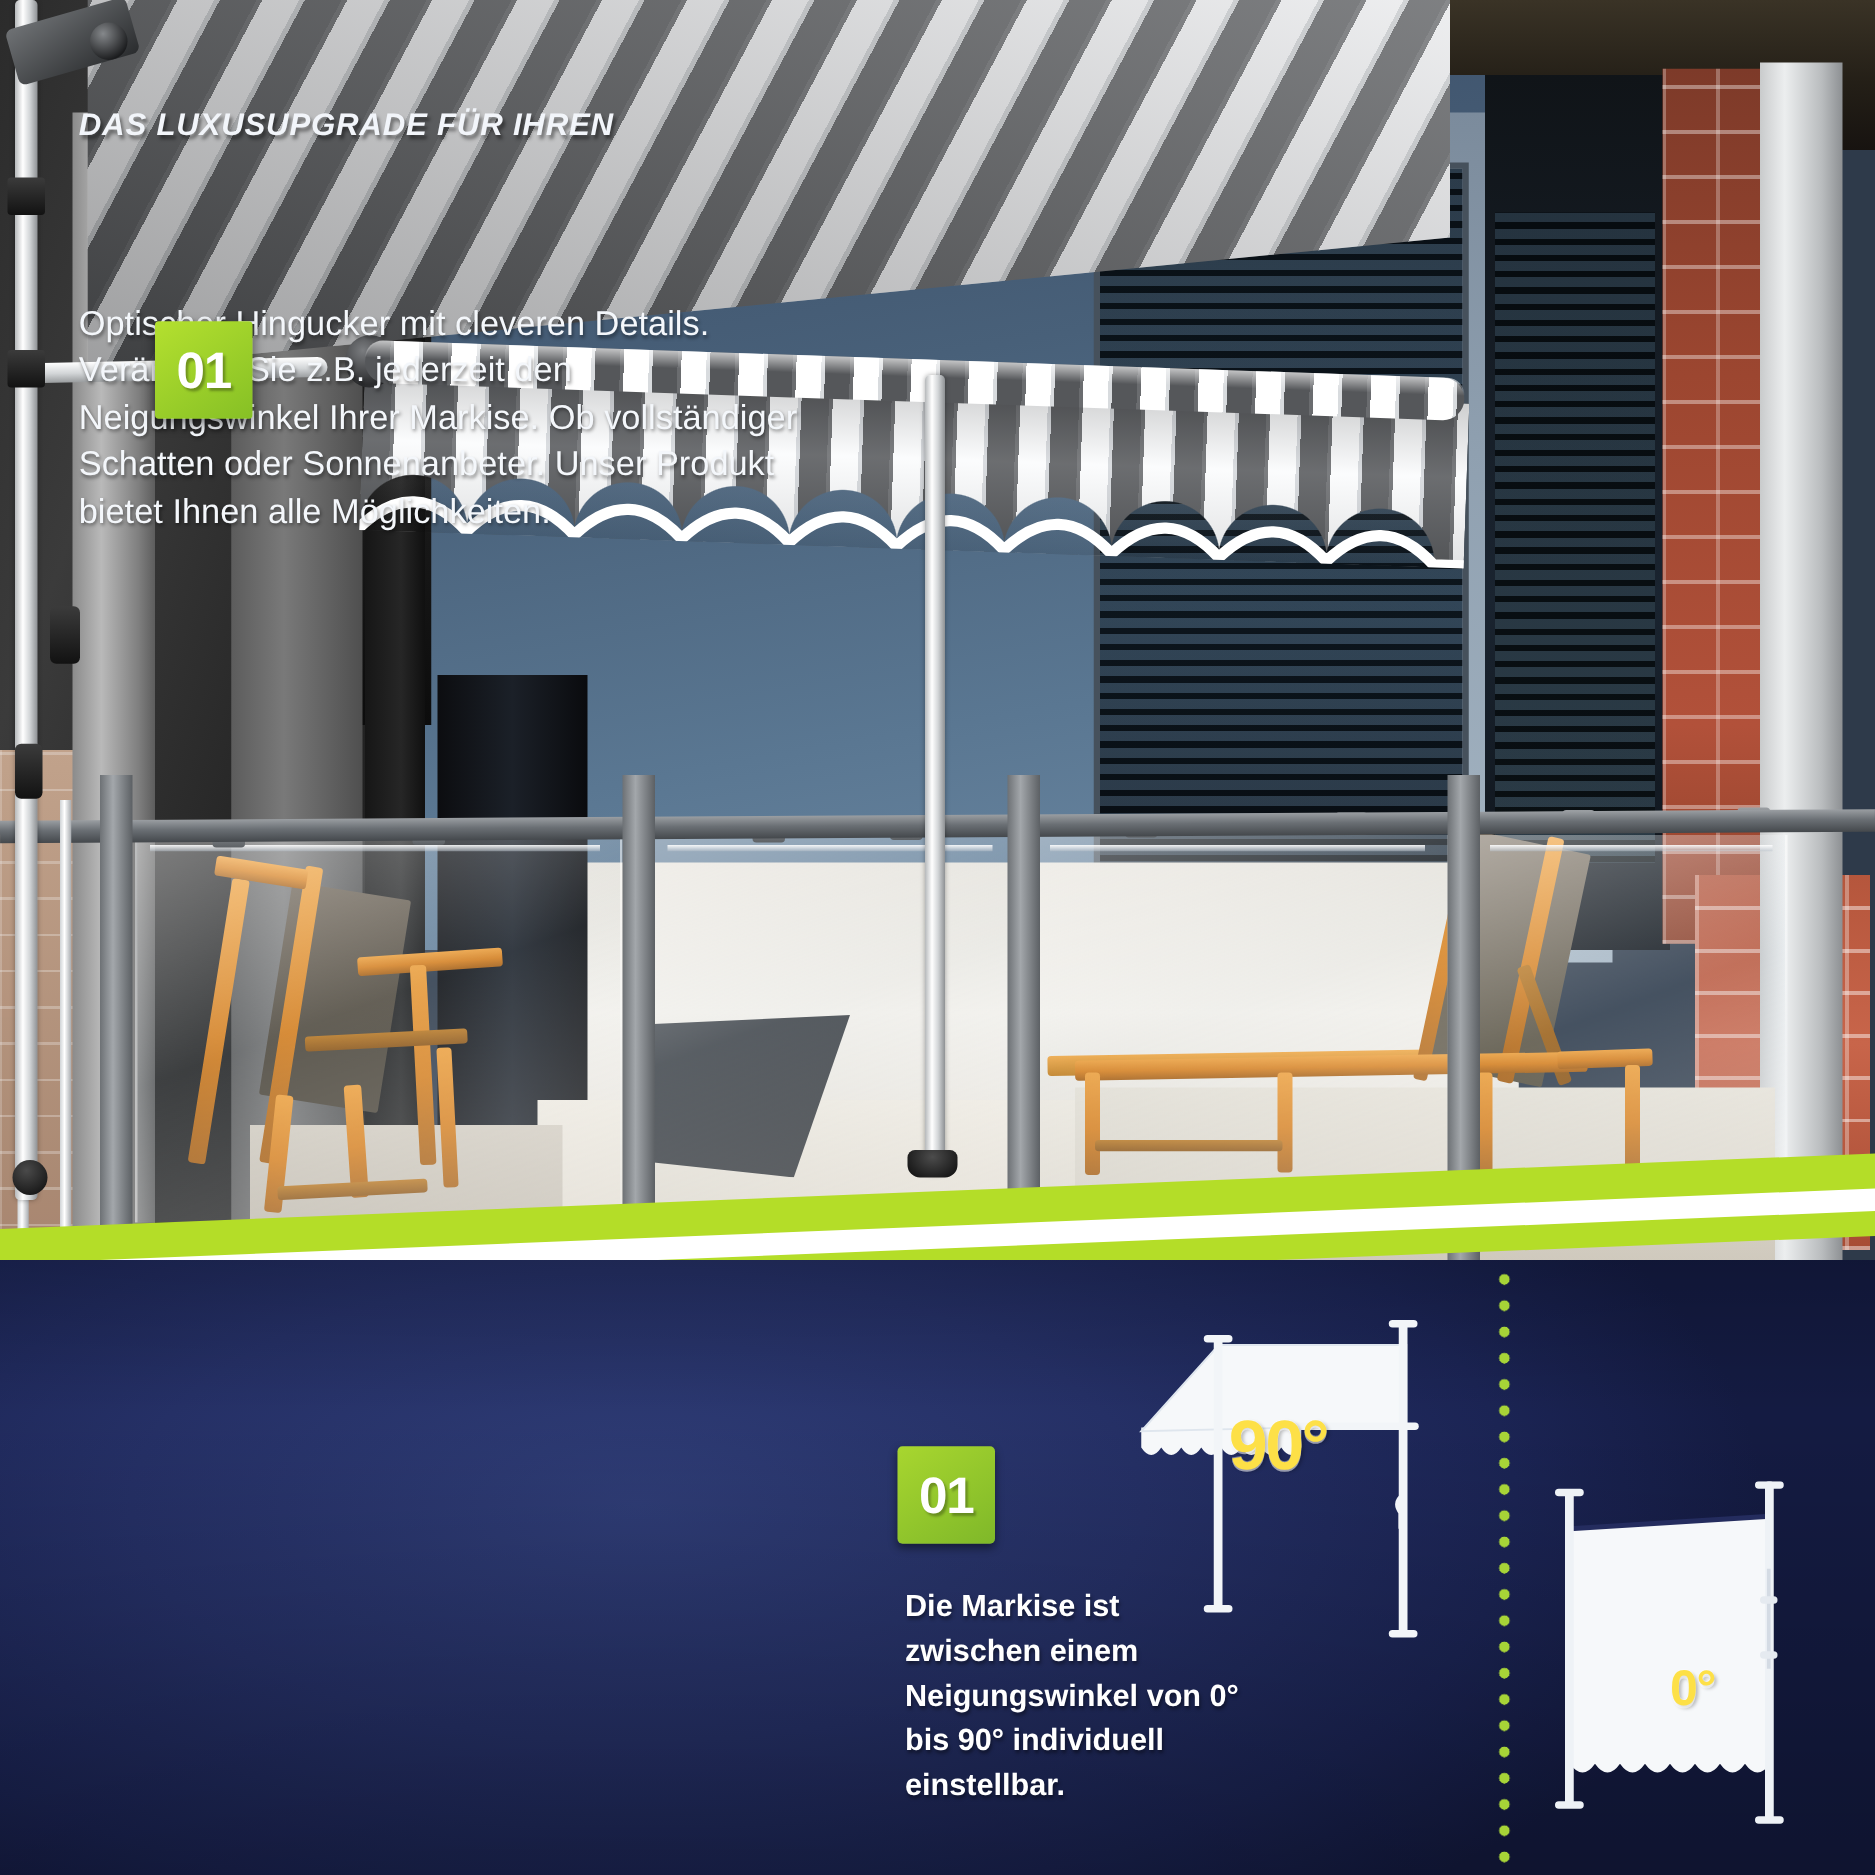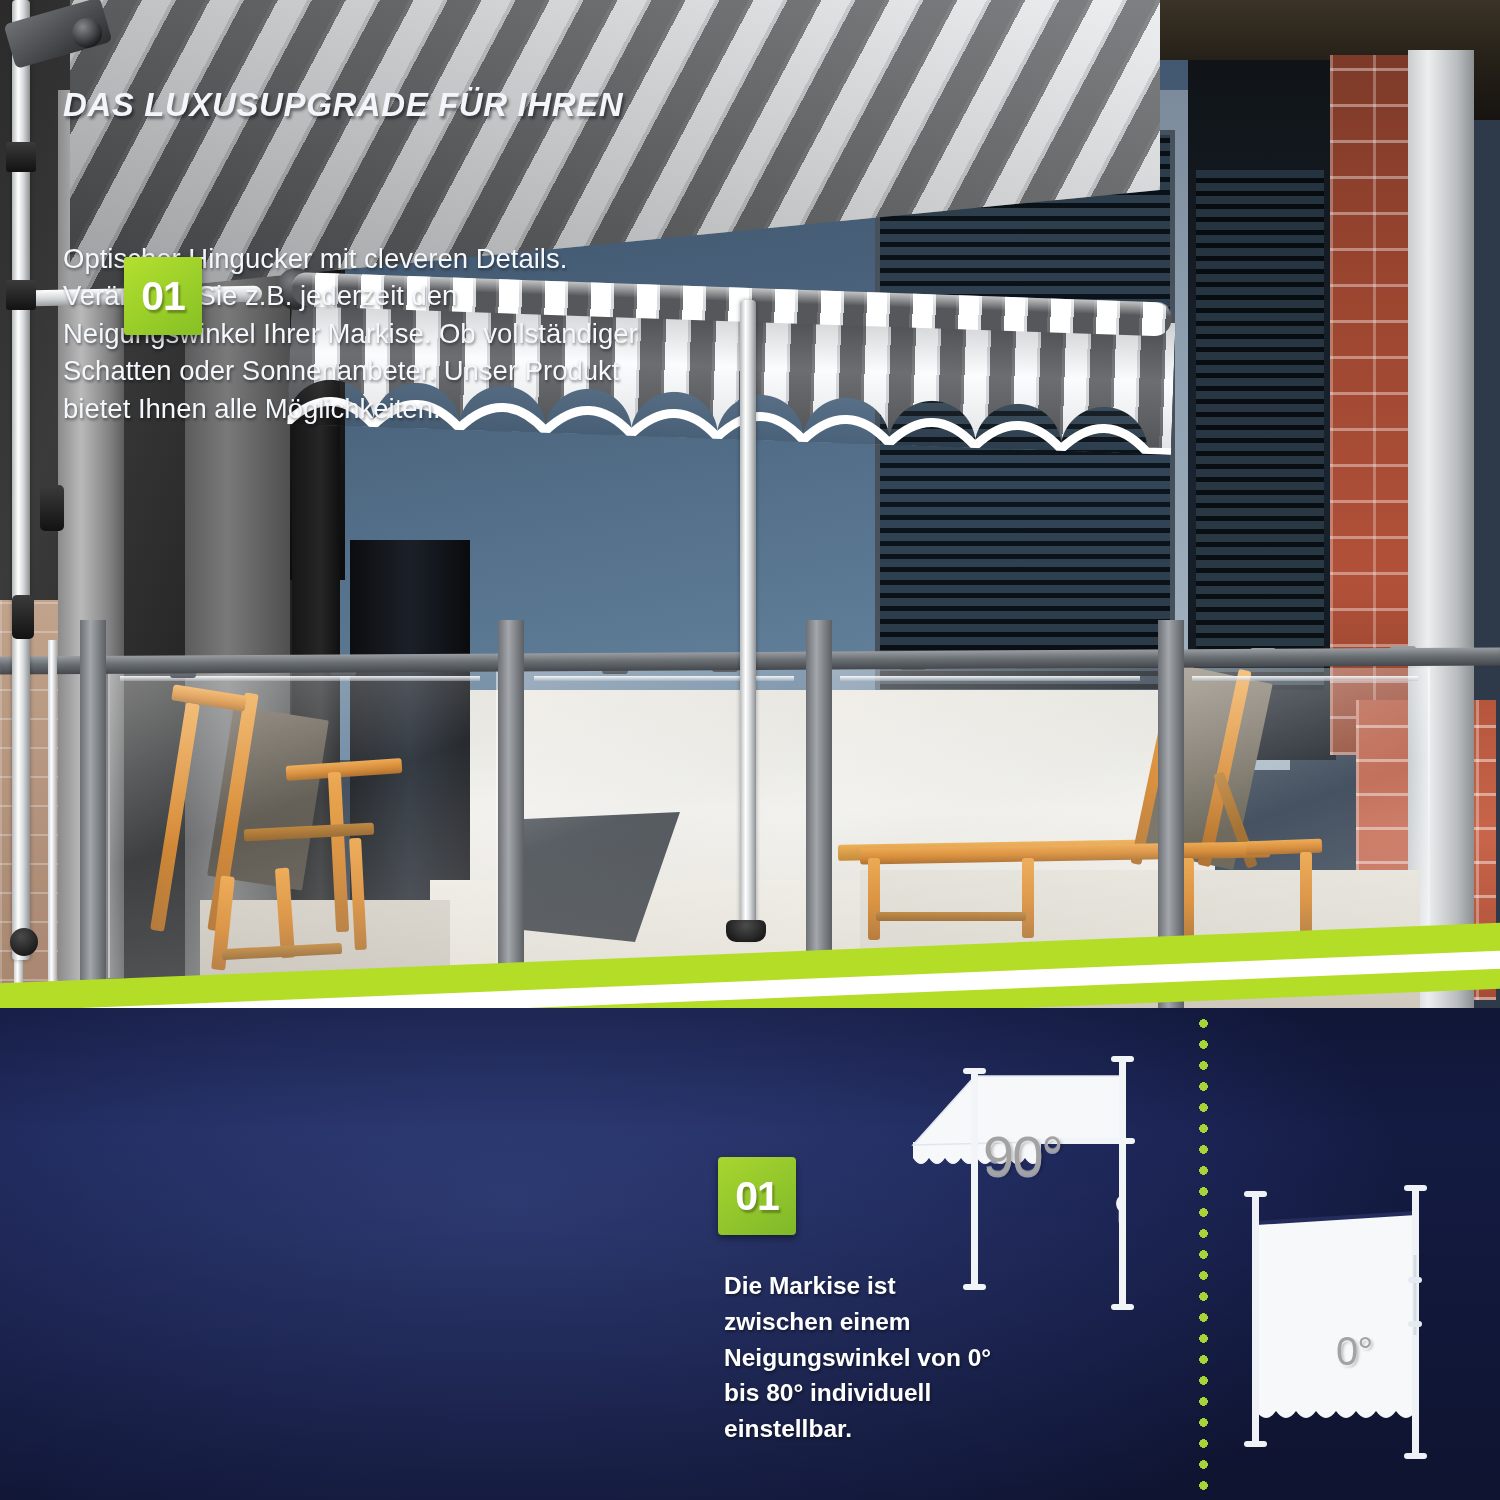--- a/index.html
+++ b/index.html
@@ -316,21 +316,21 @@
       radial-gradient(ellipse 900px 420px at 34% 40%, #2f3d77 0%, #253066 45%, #1b2454 78%, #141b42 100%);
     overflow:hidden;
   }
   #panel::before{
     content:""; position:absolute; inset:0;
     background:linear-gradient(180deg,rgba(0,0,0,.18),rgba(0,0,0,0) 25%,rgba(0,0,0,.28));
   }
 
   .kicker{
     position:absolute; left:63px; top:86px; width:620px;
-    font-size:33px; font-weight:bold; font-style:italic; letter-spacing:.6px;
+    font-size:25px; font-weight:bold; font-style:italic; letter-spacing:.6px;
     color:#f2f5fa; text-shadow:2px 3px 3px rgba(0,0,0,.45);
   }
   .headline{
     position:absolute; left:60px; top:128px;
     font-size:96px; font-weight:bold; letter-spacing:-1px; line-height:1;
     color:#ffffff; text-shadow:3px 5px 5px rgba(0,0,0,.5);
   }
   .bodycopy{
     position:absolute; left:63px; top:240px; width:590px;
     font-size:27.5px; line-height:1.36; color:#f4f7fb;
@@ -376,21 +376,21 @@
     position:absolute; left:1198px; top:1018px; width:11px; height:478px;
     background-image:radial-gradient(circle 4.2px at 5.5px 5.5px, #a7d437 4.2px, transparent 4.4px);
     background-size:11px 21px; background-repeat:repeat-y;
   }
 
   
   #ill90{ position:absolute; left:905px; top:1050px; width:280px; height:270px; }
   #ill0 { position:absolute; left:1238px; top:1185px; width:245px; height:305px; }
 
   .deglabel{
-    position:absolute; font-weight:normal; color:#a3a3a3; line-height:1;
+    position:absolute; font-weight:bold; color:#fde047; line-height:1;
     text-shadow:0 2px 0 rgba(255,255,255,.55), 0 -1px 0 rgba(255,255,255,.4),
                 2px 2px 3px rgba(0,0,0,.25);
   }
   .deg90{ left:78px; top:78px; font-size:56px; letter-spacing:-2px; }
   .deg0 { left:98px; top:146px; font-size:40px; letter-spacing:-1px; }
 </style>
 </head>
 <body>
 
 <div id="stage">
@@ -524,21 +524,21 @@
   </div>
 
   <div id="panel"></div>
 
   <div class="kicker">DAS LUXUSUPGRADE FÜR IHREN</div>
   <div class="bodycopy">Optischer Hingucker mit cleveren Details. Verändern Sie z.B. jederzeit den Neigungswinkel Ihrer Markise. Ob vollständiger Schatten oder Sonnenanbeter. Unser Produkt bietet Ihnen alle Möglichkeiten.</div>
 
   <div class="badge01">
     <span>01</span>
   </div>
-  <div class="featuretext">Die Markise ist zwischen einem Neigungswinkel von 0° bis 80° individuell einstellbar.</div>
+  <div class="featuretext">Die Markise ist zwischen einem Neigungswinkel von 0° bis 90° individuell einstellbar.</div>
 
   <div class="dots"></div>
 
   <div id="ill90">
     <svg width="280" height="270" viewBox="0 0 280 270">
 
       <path d="M8,95 L70,26 L220,26 L220,92 L132,92 Z" fill="#f6f8fa"></path>
 
       <path d="M8,95 L8,108 Q16,120 24,108 Q32,120 40,108 Q48,120 56,108 Q64,120 72,108
                Q80,120 88,108 Q96,120 104,108 Q112,120 120,108 Q128,120 136,108 L136,92 L8,92 Z" fill="#f6f8fa"></path>

